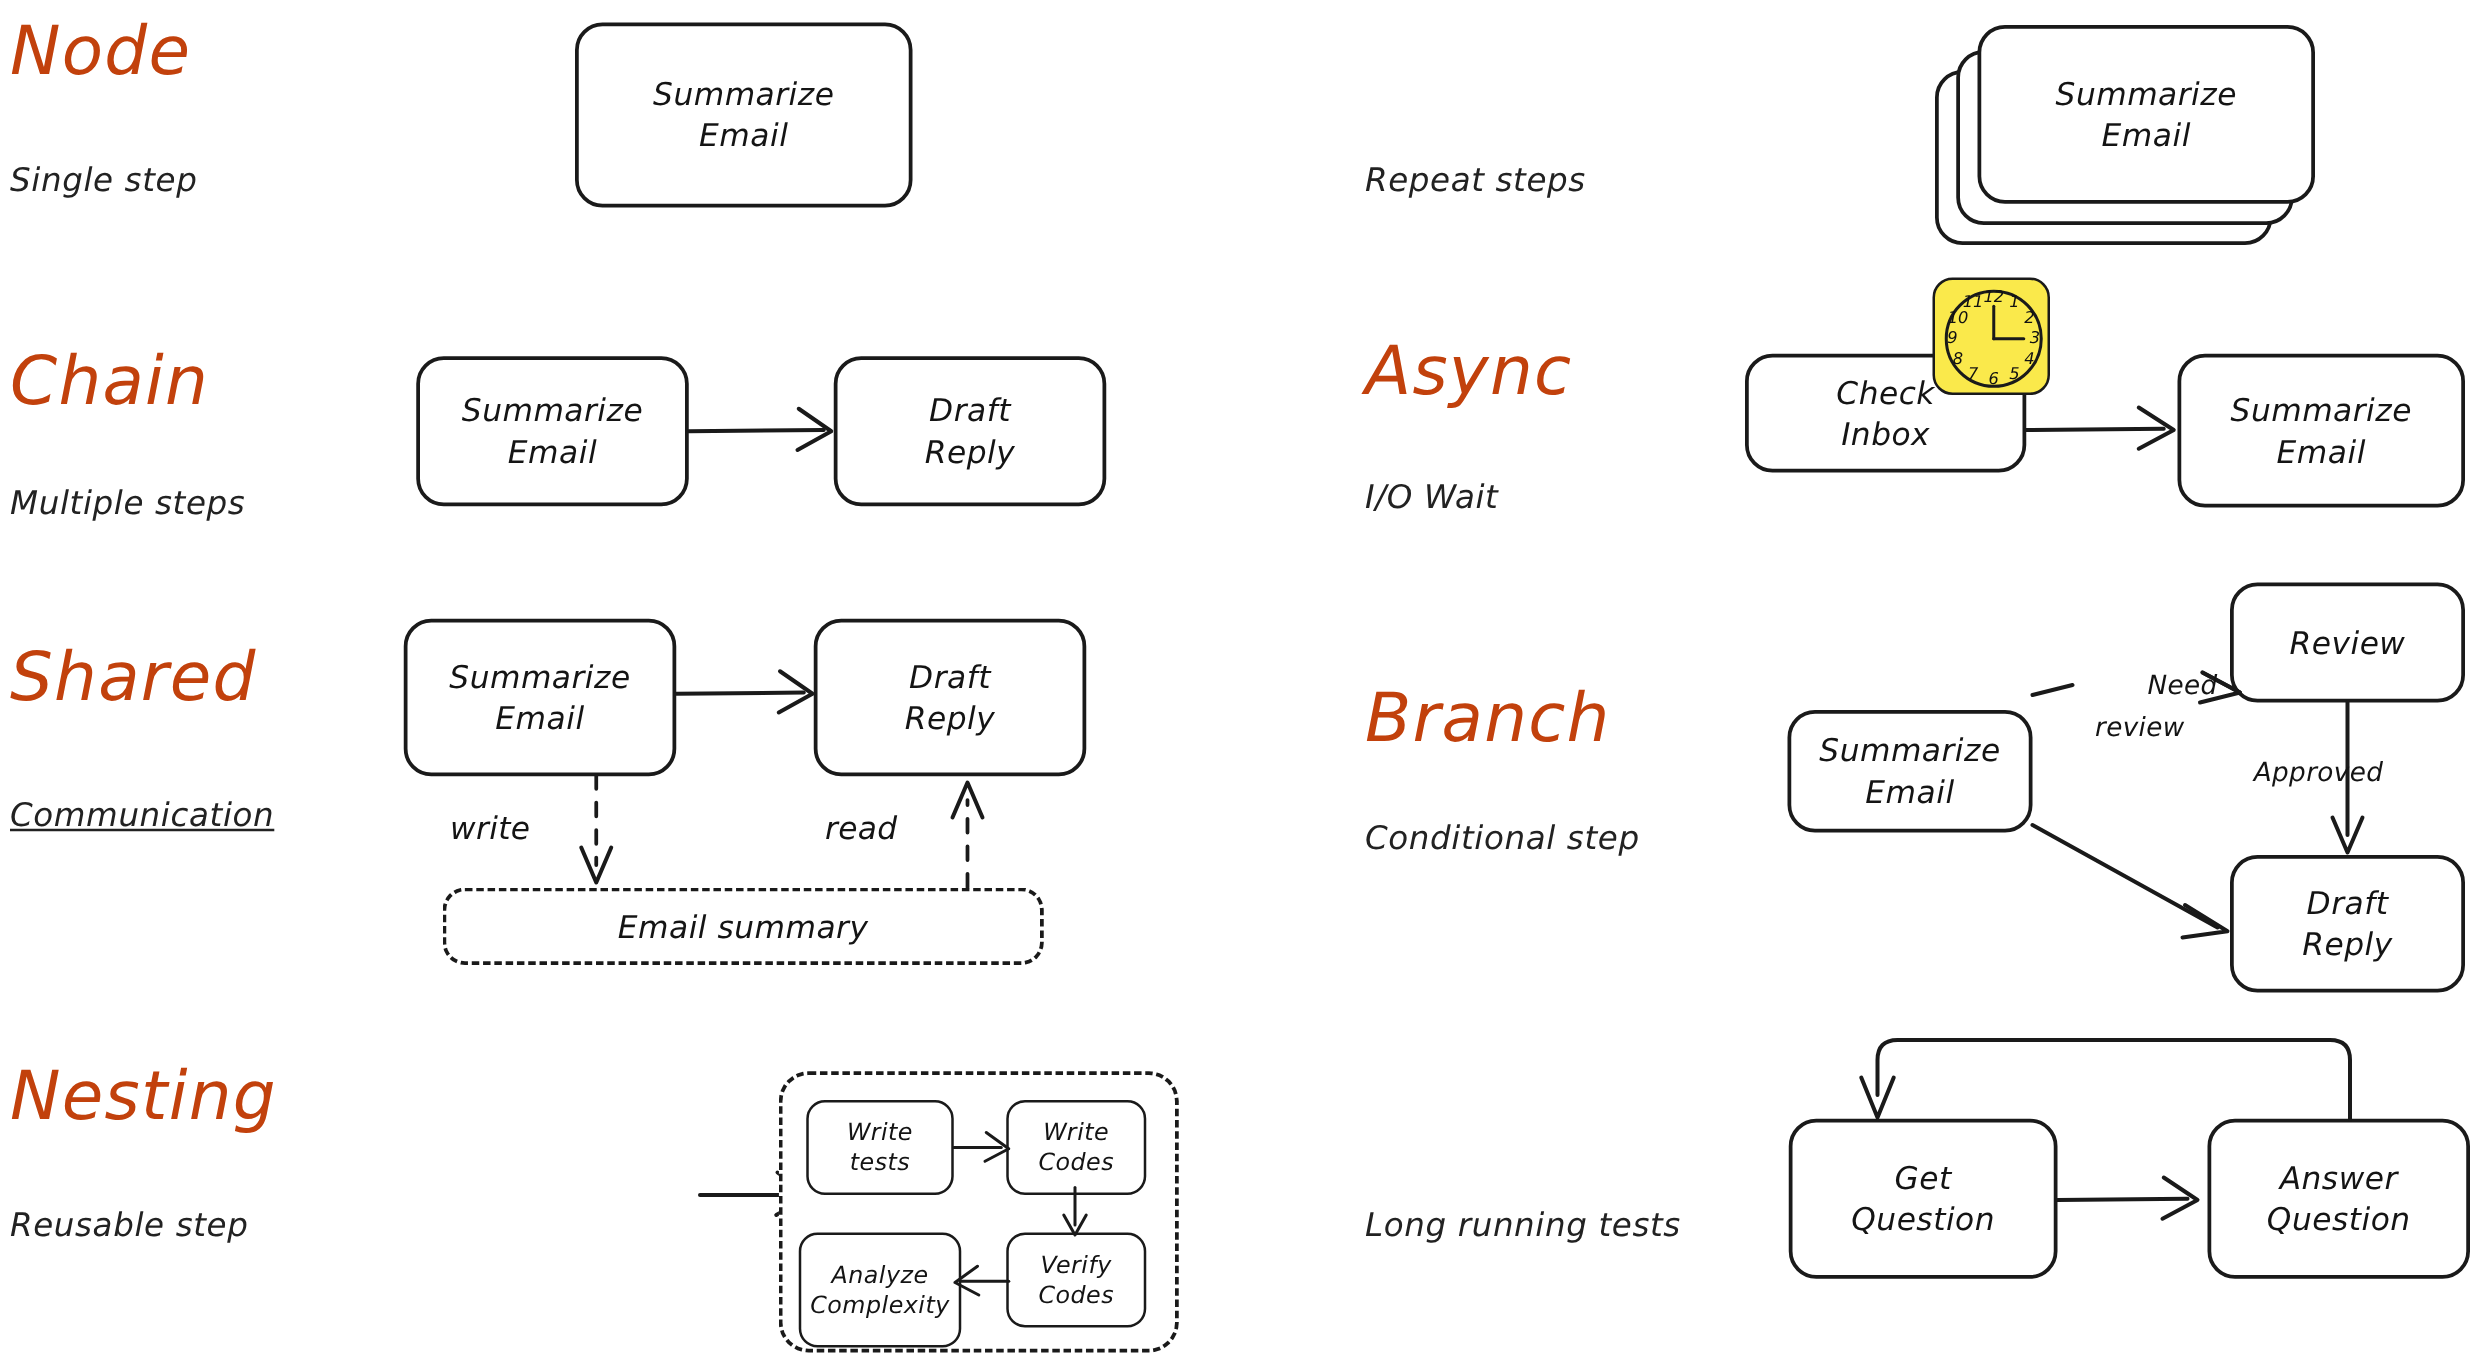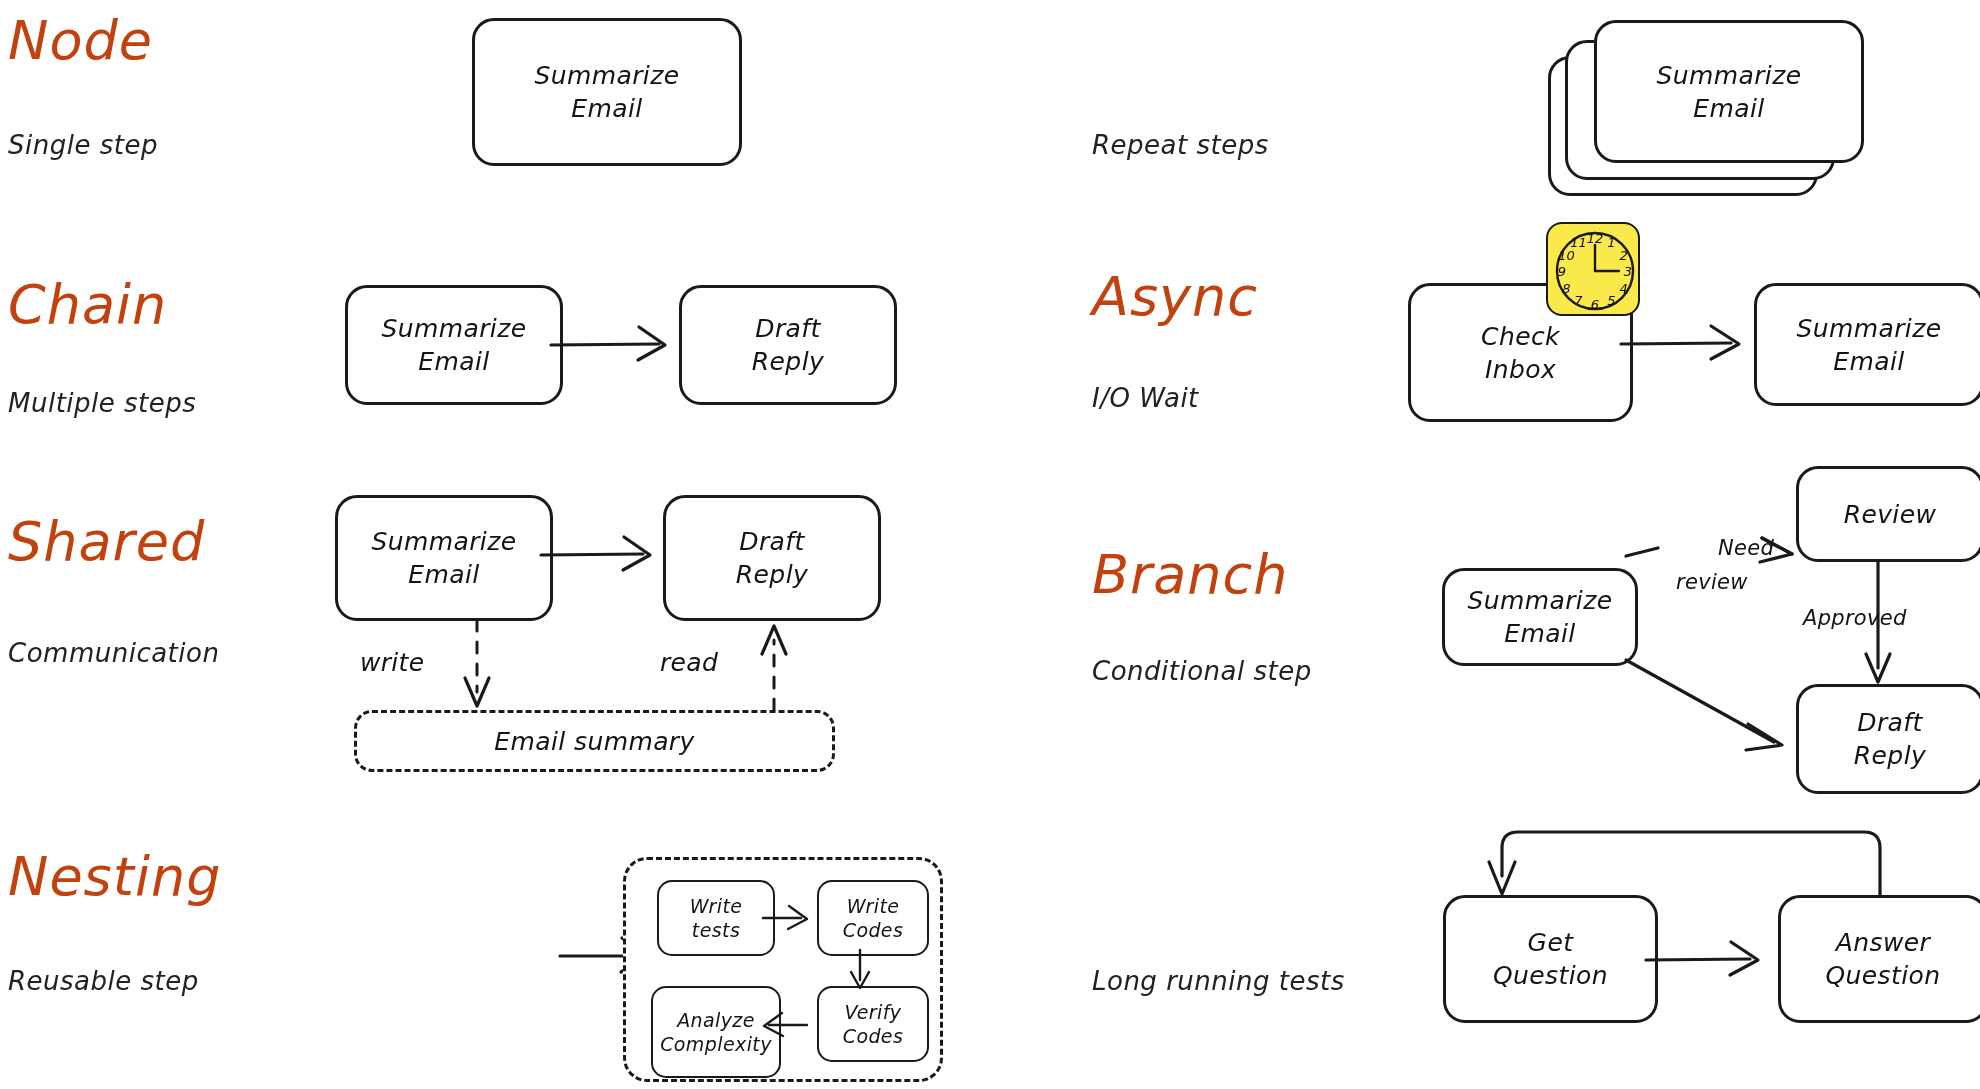--- a/index.html
+++ b/index.html
@@ -13,21 +13,21 @@
   .sec-title{font-family:"DejaVu Sans","Liberation Sans",sans-serif;
              font-size:54px;font-style:italic;font-weight:400;letter-spacing:1px;
              color:#c2410c;white-space:nowrap;line-height:1;}
   .sec-sub{font-size:26px;color:#222;white-space:nowrap;line-height:1;
            font-style:italic;letter-spacing:.5px;}
 
   
   .node{box-sizing:border-box;border:3.2px solid #1a1a1a;border-radius:22px;
         background:#fff;display:flex;align-items:center;justify-content:center;
         text-align:center;line-height:1.32;font-size:25px;color:#141414;
-        letter-spacing:.4px;font-style:italic;margin-left:12px;}
+        letter-spacing:.4px;font-style:italic;}
   .node.small{font-size:19px;border-width:2.4px;border-radius:15px;line-height:1.28;}
   .node .t{display:block;}
 
   
   .stack-card{box-sizing:border-box;border:3.2px solid #1a1a1a;border-radius:22px;background:#fff;}
 
   
   .dashed{box-sizing:border-box;border:3.4px dashed #1a1a1a;border-radius:18px;background:#fff;
           display:flex;align-items:center;justify-content:center;font-size:25px;font-style:italic;
           letter-spacing:.4px;color:#141414;}
@@ -89,21 +89,21 @@
     </div>
   </div>
   <svg style="left:551px;top:315px;" width="130" height="70">
     <path class="stroke" d="M0,30 L108,29"></path>
     <path class="stroke" d="M88,12 L114,30 L87,45"></path>
   </svg>
 
   <div class="abs sec-title" style="left:1092px;top:270px;">Async</div>
   <div class="abs sec-sub" style="left:1092px;top:385px;">I/O Wait</div>
 
-  <div class="abs node" style="left:1396px;top:283px;width:225px;height:139px;">
+  <div class="abs node" style="left:1396px;top:283px;width:225px;height:95px;">
     <div>
       <span class="t">Check</span>
       <span class="t">Inbox</span>
     </div>
   </div>
   <div class="abs node" style="left:1742px;top:283px;width:230px;height:123px;">
     <div>
       <span class="t">Summarize</span>
       <span class="t">Email</span>
     </div>
@@ -127,21 +127,21 @@
       <div class="clock-num" style="left: 63.5px; top: 75.5788px;">5</div>
       <div class="clock-num" style="left: 47px; top: 80px;">6</div>
       <div class="clock-num" style="left: 30.5px; top: 75.5788px;">7</div>
       <div class="clock-num" style="left: 18.4212px; top: 63.5px;">8</div>
       <div class="clock-num" style="left: 14px; top: 47px;">9</div>
       <div class="clock-num" style="left: 18.4212px; top: 30.5px;">10</div>
       <div class="clock-num" style="left: 30.5px; top: 18.4212px;">11</div>
     </div>
 
   <div class="abs sec-title" style="left:8px;top:515px;">Shared</div>
-  <div class="abs sec-sub" style="left:8px;top:640px;">Communication</div>
+  <div class="abs sec-sub" style="left:8px;top:640px;text-decoration:underline;">Communication</div>
 
   <div class="abs node" style="left:323px;top:495px;width:218px;height:126px;">
     <div>
       <span class="t">Summarize</span>
       <span class="t">Email</span>
     </div>
   </div>
   <div class="abs node" style="left:651px;top:495px;width:218px;height:126px;">
     <div>
       <span class="t">Draft</span>

